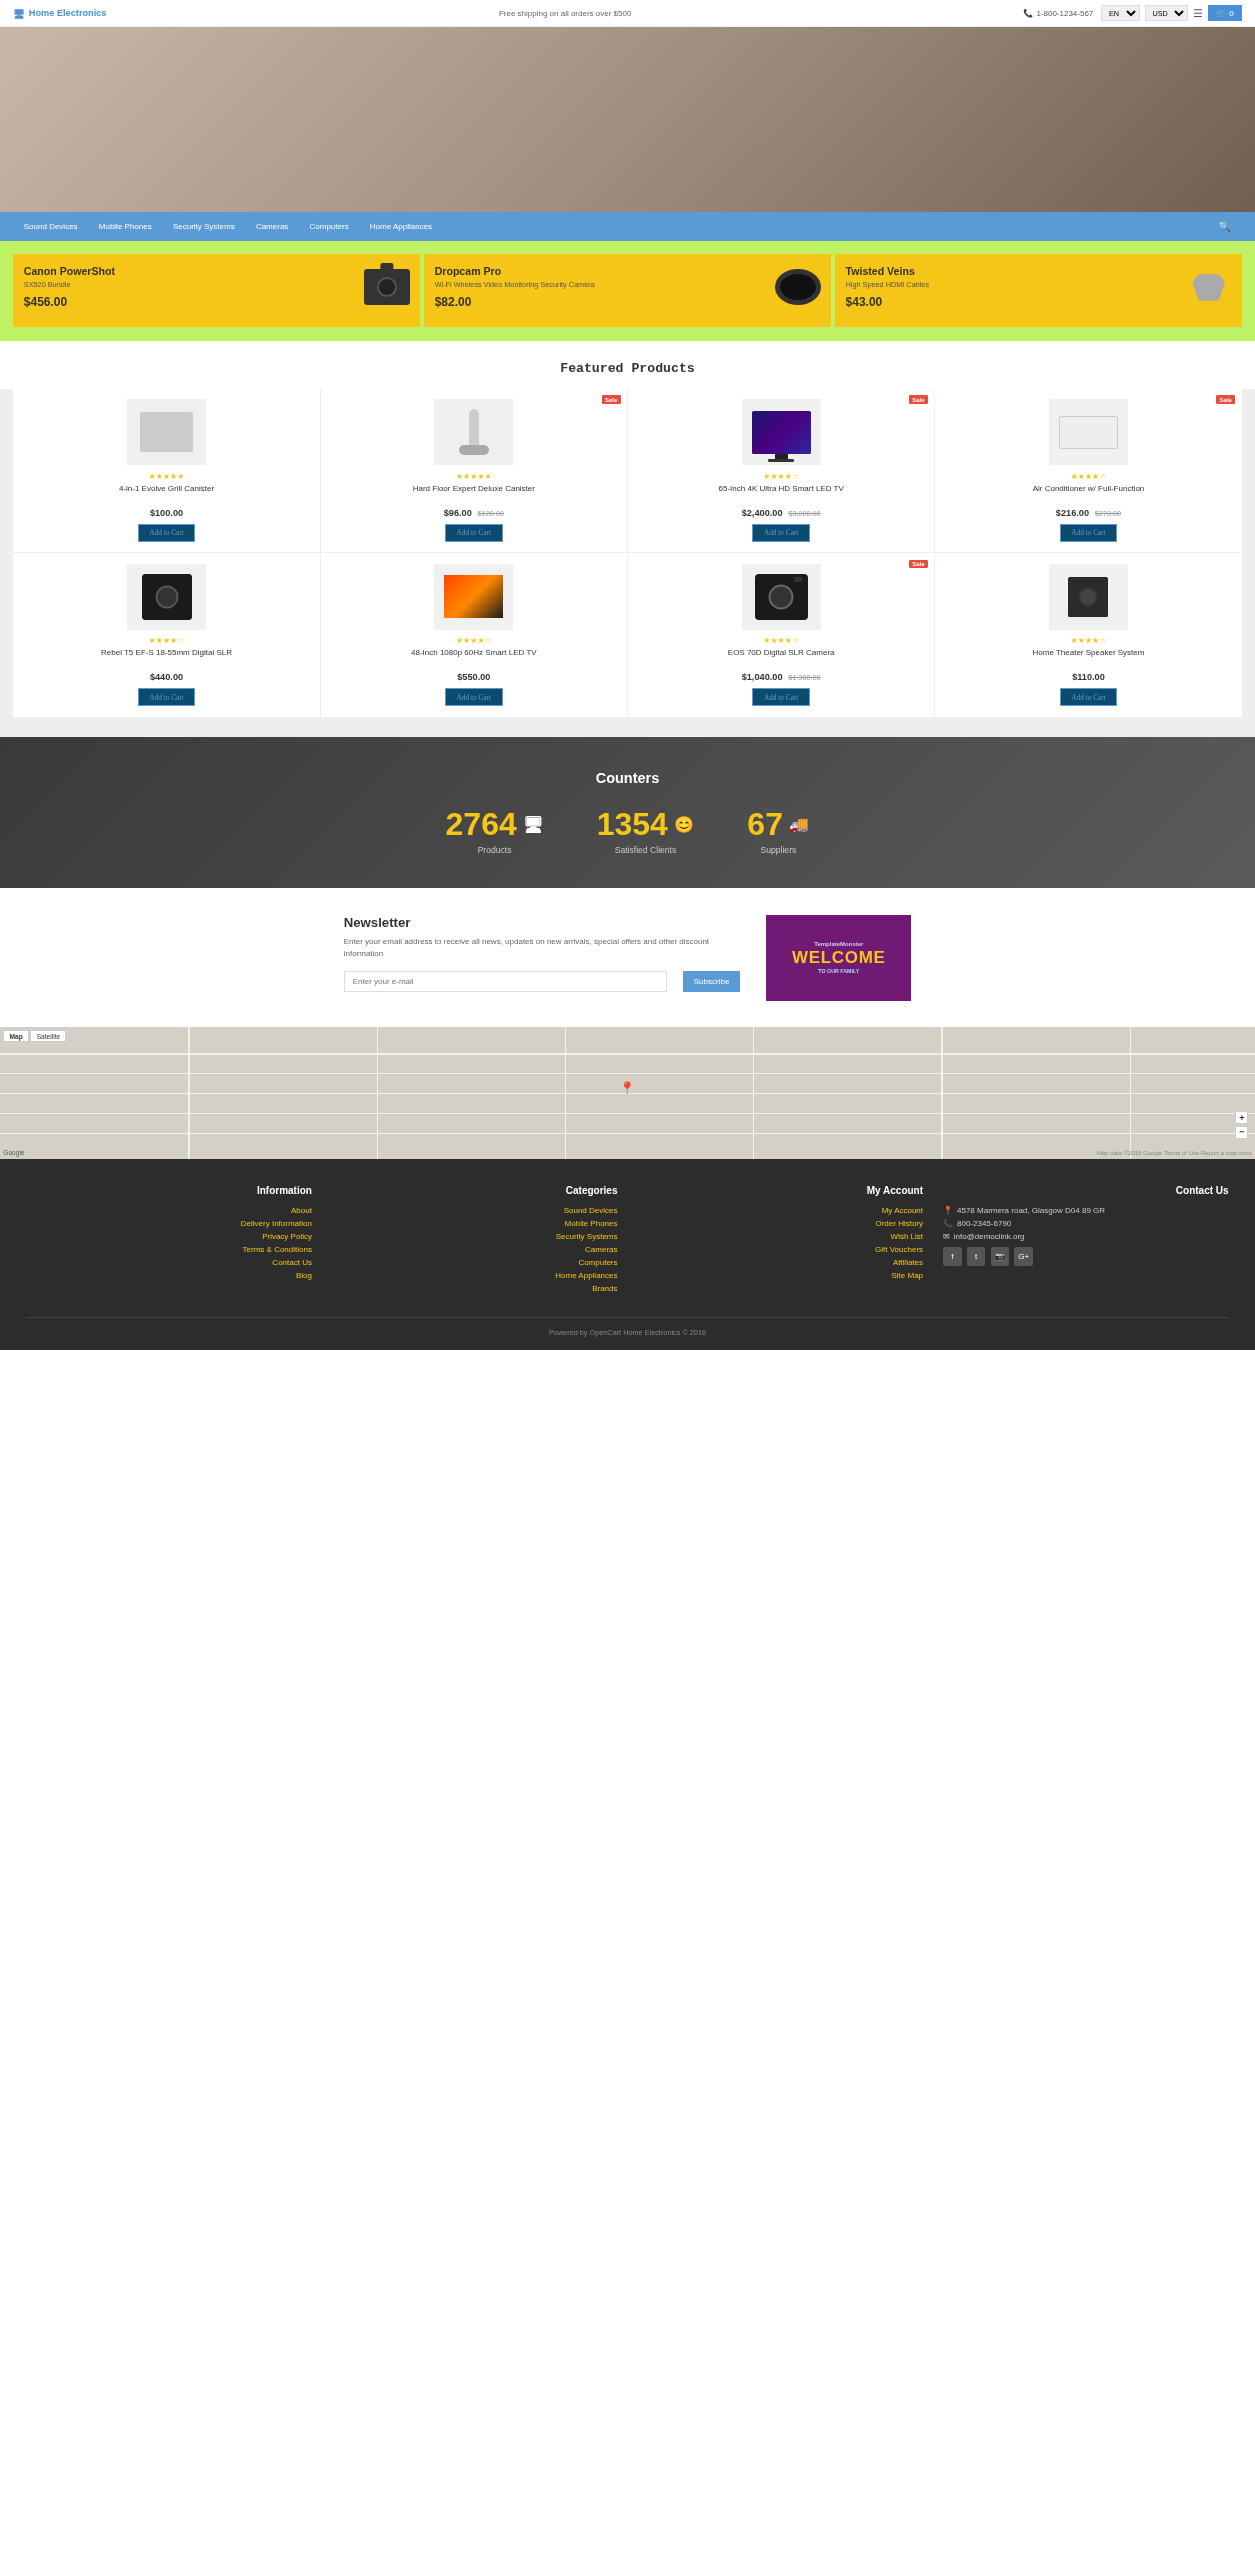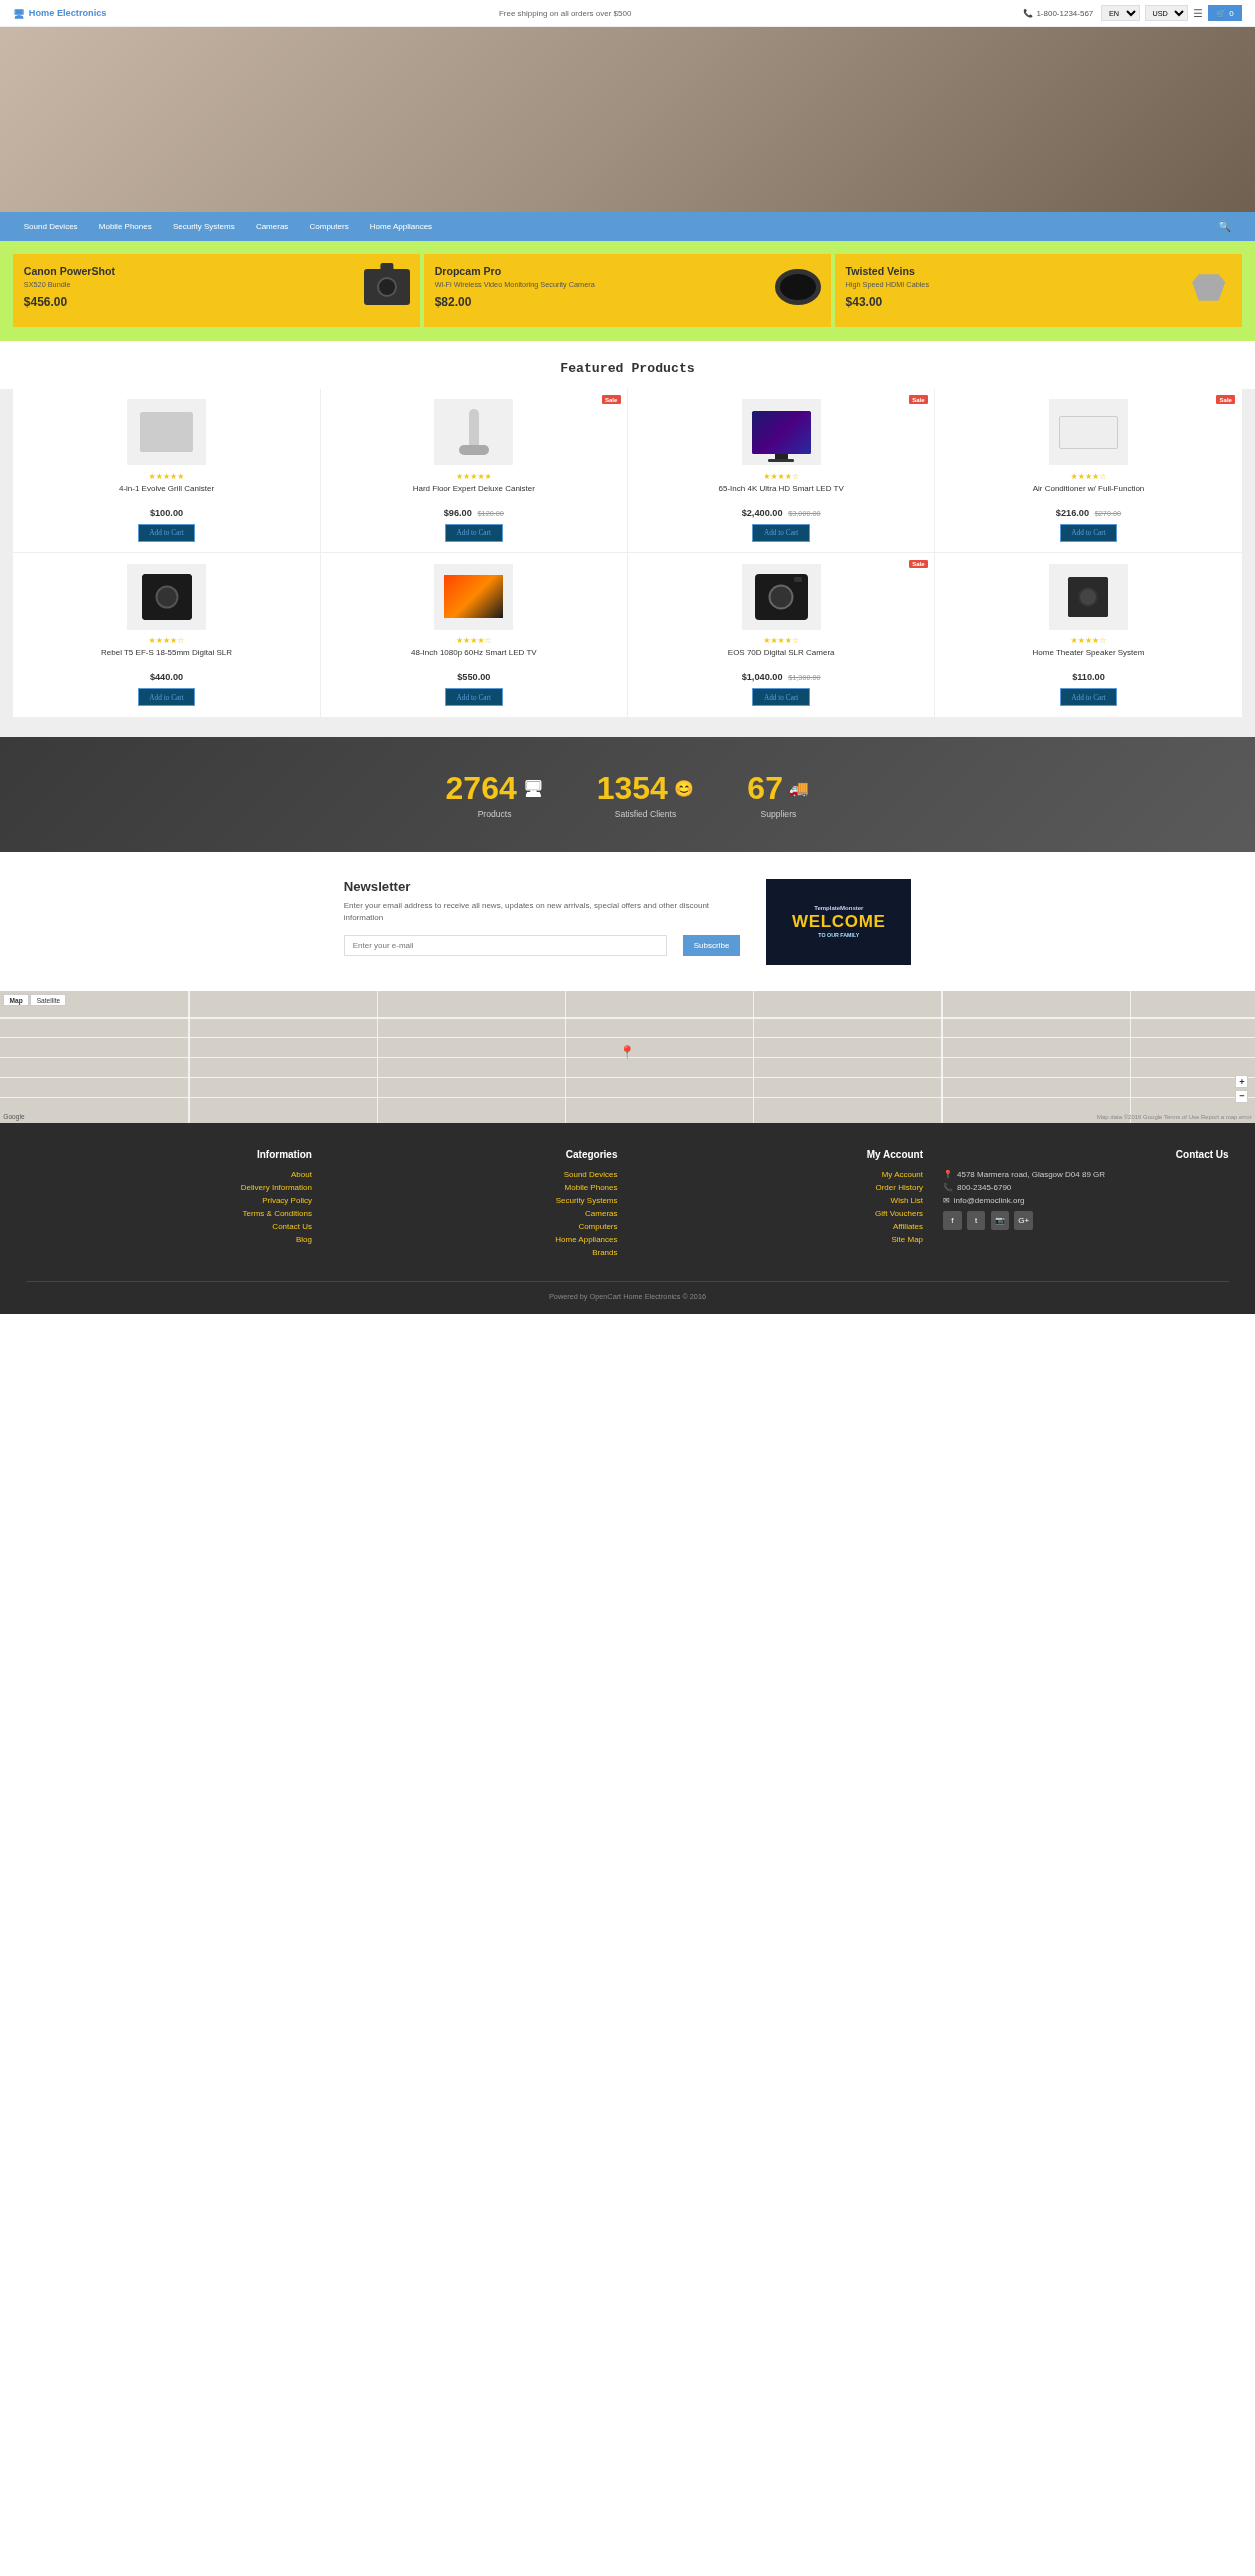--- a/index.html
+++ b/index.html
@@ -283,21 +283,21 @@
       justify-content: center;
       color: #fff;
       font-size: 14.5px;
       font-weight: bold;
       text-align: center;
       flex-shrink: 0;
       position: relative;
       overflow: hidden;
     }
     .welcome-box {
-      background: #0f172a;
+      background: #701a75;
       width: 100%;
       height: 100%;
       display: flex;
       flex-direction: column;
       align-items: center;
       justify-content: center;
       padding: 6.6px;
     }
     .welcome-top { font-size: 6px; color: #cce; margin-bottom: 1.3px; }
     .welcome-text { font-size: 17px; font-weight: bold; color: #f5c518; letter-spacing: 0.7px; }
@@ -688,20 +688,21 @@
       </div>
       <button class="add-to-cart-btn">Add to Cart</button>
     </div>
 
   </div>
 </div>
 
 <div class="counters-section">
   <div class="counters-bg"></div>
   <div class="counters-inner">
+    <h2 class="counters-title">Counters</h2>
     <div class="counters-row">
       <div class="counter-item">
         <div class="counter-number">
           <span>2764</span>
           <span class="counter-icon">🖥</span>
         </div>
         <div class="counter-label">Products</div>
       </div>
       <div class="counter-item">
         <div class="counter-number">

